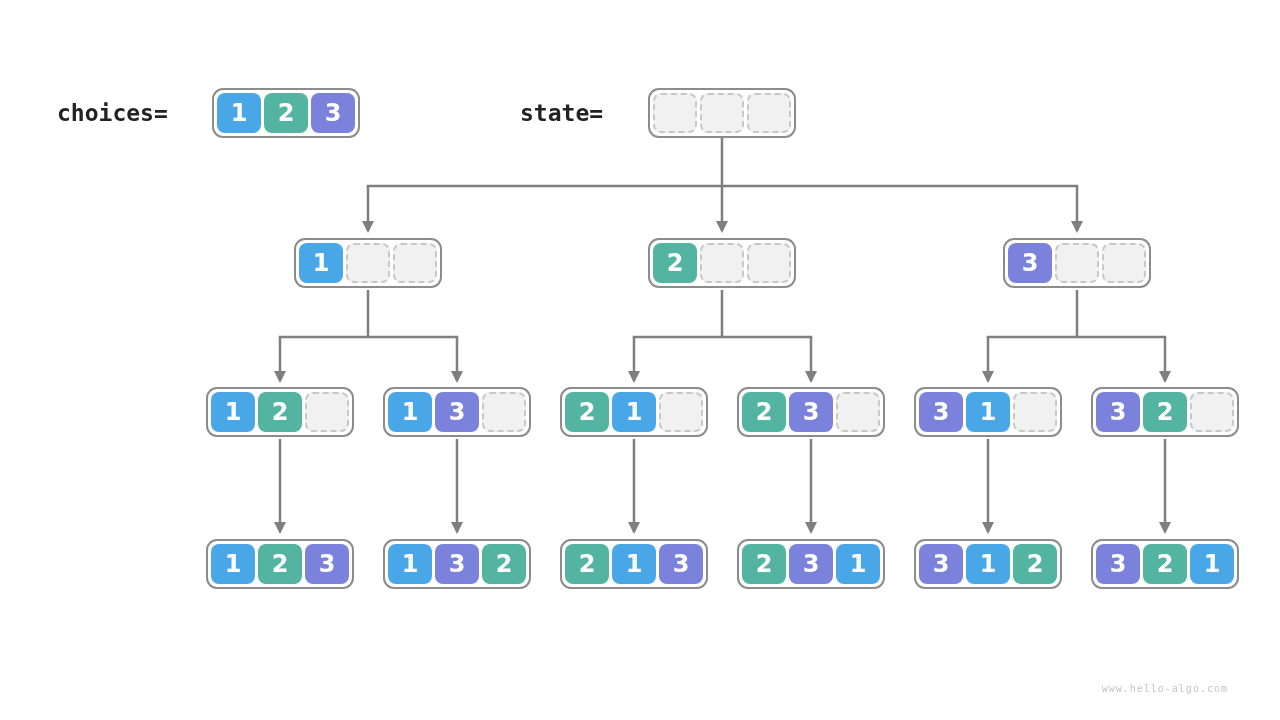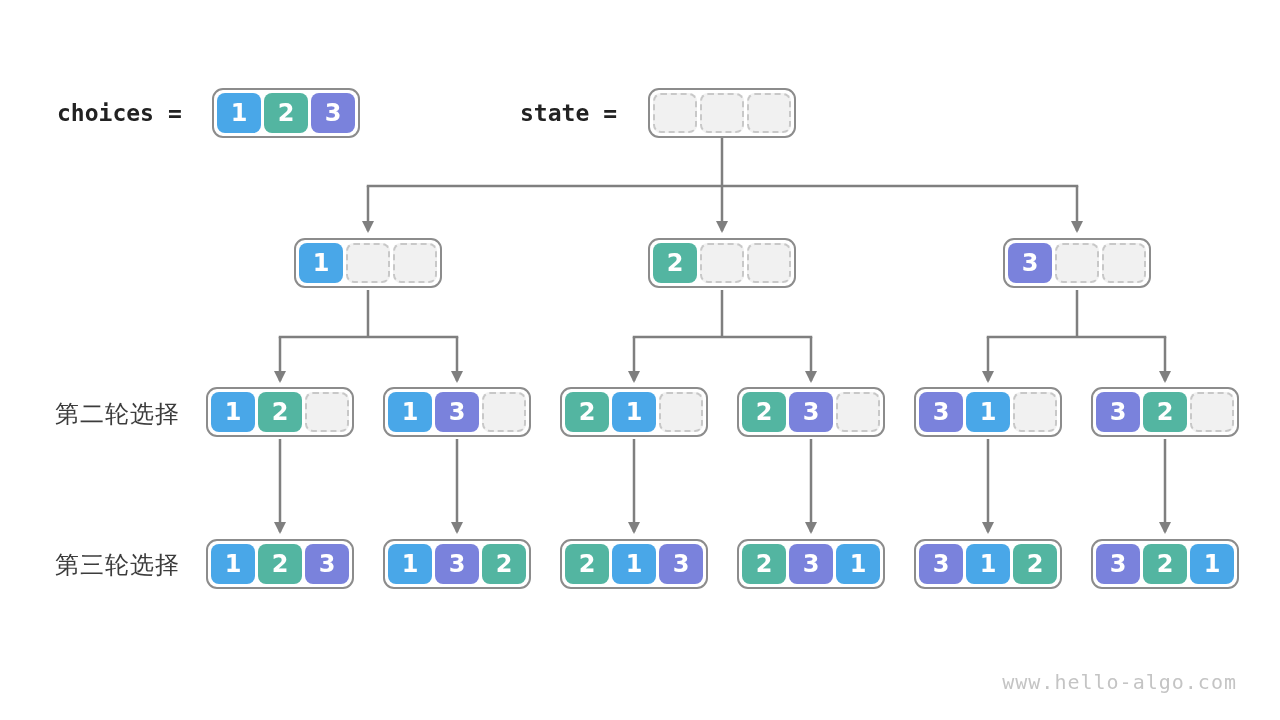--- a/index.html
+++ b/index.html
@@ -1,35 +1,35 @@
 <!DOCTYPE html>
 <html style="--value1: #49a7e8; --value2: #53b5a1; --value3: #7a82dc; --emptyFill: #f1f1f1; --emptyBorder: #c8c8c8; --boxBorder: #8c8c8c; --arrow: #7f7f7f; --labelText: #3c3c3c; --codeText: #222222; --watermark: #c4c4c4;"><head>
 <meta charset="utf-8">
 <style>
   html,body{margin:0;padding:0;background:#ffffff;}
   .canvas{position:relative;width:1280px;height:720px;background:#ffffff;overflow:hidden;
           font-family:"DejaVu Sans",sans-serif;}
   .arrows{position:absolute;left:0;top:0;width:1280px;height:720px;pointer-events:none;}
 
-  .codelbl{position:absolute;display:flex;align-items:center;gap:14px;
+  .codelbl{position:absolute;display:flex;align-items:center;
            font-family:"DejaVu Sans Mono",monospace;font-weight:bold;font-size:23px;
            color:var(--codeText);line-height:30px;white-space:nowrap;}
   .rowlbl{position:absolute;font-family:"DejaVu Sans",sans-serif;font-size:24px;
           letter-spacing:1px;color:var(--labelText);line-height:30px;white-space:nowrap;}
 
   .nbox{position:absolute;width:148px;height:50px;background:#ffffff;
         border:2px solid var(--boxBorder);border-radius:11px;
         display:flex;align-items:center;gap:3px;padding:3px;box-sizing:border-box;}
   .cell{width:44px;height:40px;border-radius:8px;flex:0 0 auto;box-sizing:border-box;
         display:flex;align-items:center;justify-content:center;
         font-family:"DejaVu Sans",sans-serif;font-weight:bold;font-size:24px;color:#ffffff;}
   .cell.empty{background:var(--emptyFill);border:2px dashed var(--emptyBorder);}
 
-  .watermark{position:absolute;right:43px;bottom:26px;
-             font-family:"DejaVu Sans Mono",monospace;font-size:20px;
+  .watermark{position:absolute;right:52px;bottom:26px;
+             font-family:"DejaVu Sans Mono",monospace;font-size:10px;
              color:var(--watermark);letter-spacing:1px;}
 </style>
 </head>
 <body>
 
 <div class="canvas">
 
   <svg class="arrows" viewBox="0 0 1280 720">
     <defs>
       <marker id="ah" markerUnits="userSpaceOnUse" markerWidth="13" markerHeight="13" refX="10" refY="6" orient="auto">
@@ -97,21 +97,20 @@
       <div class="cell filled" style="background: rgb(83, 181, 161);">2</div>
       <div class="cell empty"></div>
       <div class="cell empty"></div>
     </div>
   <div class="nbox" style="left:1003px;top:238px;">
       <div class="cell filled" style="background: rgb(122, 130, 220);">3</div>
       <div class="cell empty"></div>
       <div class="cell empty"></div>
     </div>
 
-  <div class="rowlbl" style="left:55px;top:399px;">第二轮选择</div>
   <div class="nbox" style="left:206px;top:387px;">
       <div class="cell filled" style="background: rgb(73, 167, 232);">1</div>
       <div class="cell filled" style="background: rgb(83, 181, 161);">2</div>
       <div class="cell empty"></div>
     </div>
   <div class="nbox" style="left:383px;top:387px;">
       <div class="cell filled" style="background: rgb(73, 167, 232);">1</div>
       <div class="cell filled" style="background: rgb(122, 130, 220);">3</div>
       <div class="cell empty"></div>
     </div>
@@ -129,21 +128,20 @@
       <div class="cell filled" style="background: rgb(122, 130, 220);">3</div>
       <div class="cell filled" style="background: rgb(73, 167, 232);">1</div>
       <div class="cell empty"></div>
     </div>
   <div class="nbox" style="left:1091px;top:387px;">
       <div class="cell filled" style="background: rgb(122, 130, 220);">3</div>
       <div class="cell filled" style="background: rgb(83, 181, 161);">2</div>
       <div class="cell empty"></div>
     </div>
 
-  <div class="rowlbl" style="left:55px;top:550px;">第三轮选择</div>
   <div class="nbox" style="left:206px;top:539px;">
       <div class="cell filled" style="background: rgb(73, 167, 232);">1</div>
       <div class="cell filled" style="background: rgb(83, 181, 161);">2</div>
       <div class="cell filled" style="background: rgb(122, 130, 220);">3</div>
     </div>
   <div class="nbox" style="left:383px;top:539px;">
       <div class="cell filled" style="background: rgb(73, 167, 232);">1</div>
       <div class="cell filled" style="background: rgb(122, 130, 220);">3</div>
       <div class="cell filled" style="background: rgb(83, 181, 161);">2</div>
     </div>

